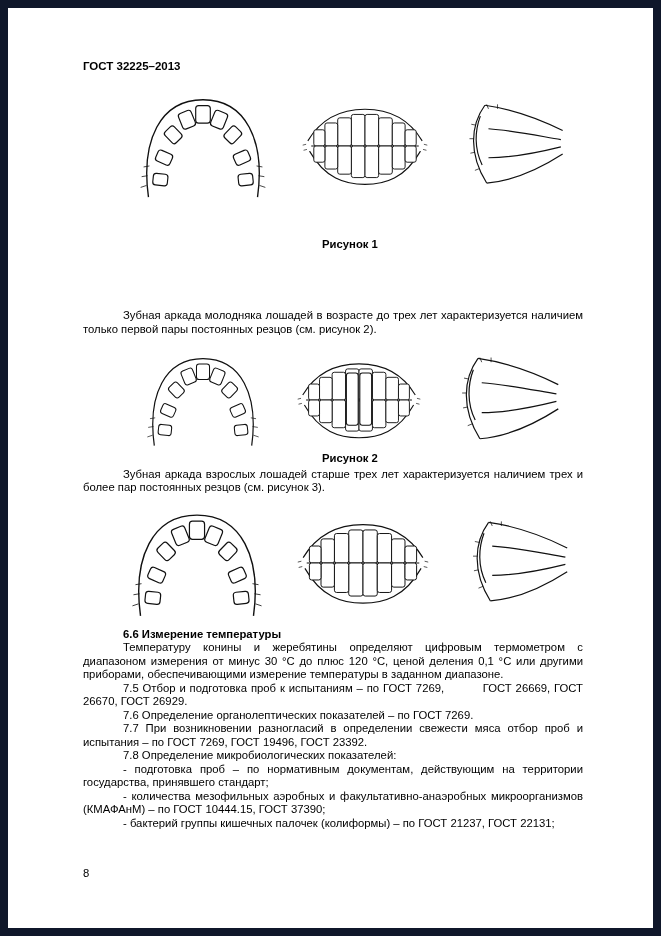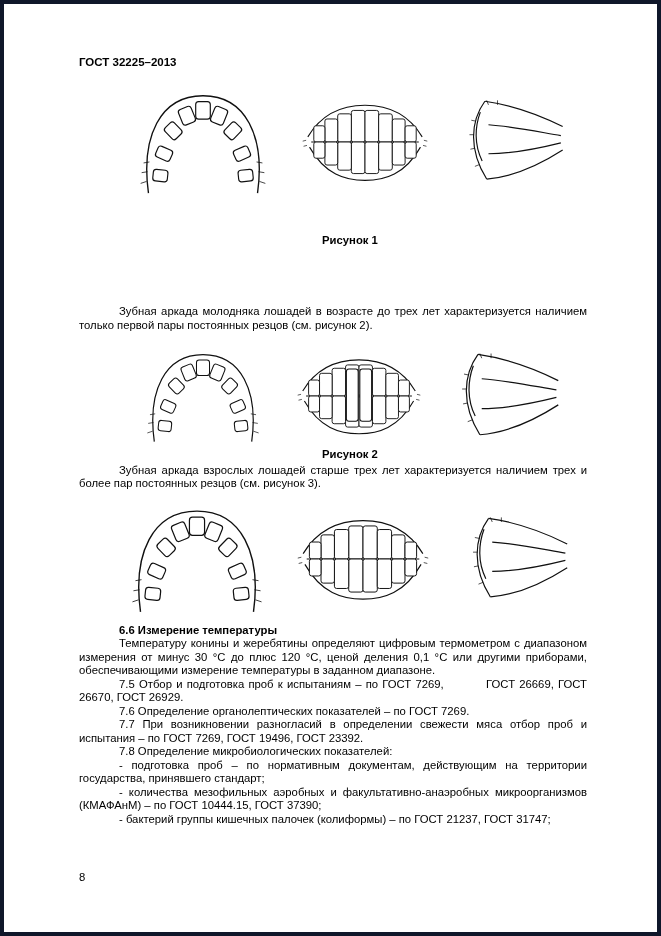--- a/index.html
+++ b/index.html
@@ -2,21 +2,21 @@
 <html><head>
 <meta charset="utf-8">
 <style>
   * { box-sizing: border-box; }
   html, body {
     margin: 0; padding: 0;
     background: #ffffff;
   }
   .page {
     width: 661px; height: 936px;
-    border: 4px solid #0f172a;
+    border: 8px solid #0f172a;
     background: #fff;
     position: relative;
     overflow: hidden;
     padding: 52px 70px 0 75px;
     font-family: "Liberation Sans", sans-serif;
     font-size: 11.3px;
     line-height: 13.5px;
     color: #000;
   }
   .doc-header { font-weight: bold; font-size: 11.5px; }
@@ -178,17 +178,17 @@
   </div>
 
   <p class="para bold s74">6.6 Измерение температуры</p>
   <p class="para">Температуру конины и жеребятины определяют цифровым термометром с диапазоном измерения от минус 30 °С до плюс 120 °С, ценой деления 0,1 °С или другими приборами, обеспечивающими измерение температуры в заданном диапазоне.</p>
   <p class="para">7.5 Отбор и подготовка проб к испытаниям – по ГОСТ 7269,&nbsp;&nbsp;&nbsp;&nbsp;&nbsp;&nbsp;&nbsp;&nbsp;&nbsp;&nbsp;ГОСТ 26669, ГОСТ 26670, ГОСТ 26929.</p>
   <p class="para">7.6 Определение органолептических показателей – по ГОСТ 7269.</p>
   <p class="para">7.7 При возникновении разногласий в определении свежести мяса отбор проб и испытания – по ГОСТ 7269, ГОСТ 19496, ГОСТ 23392.</p>
   <p class="para">7.8 Определение микробиологических показателей:</p>
   <p class="para">- подготовка проб – по нормативным документам, действующим на территории государства, принявшего стандарт;</p>
   <p class="para">- количества мезофильных аэробных и факультативно-анаэробных микроорганизмов (КМАФАнМ) – по ГОСТ 10444.15, ГОСТ 37390;</p>
-  <p class="para">- бактерий группы кишечных палочек (колиформы) – по ГОСТ 21237, ГОСТ 31747;</p>
+  <p class="para">- бактерий группы кишечных палочек (колиформы) – по ГОСТ 21237, ГОСТ 22131;</p>
 
   <div class="page-number">8</div>
 
 </div>
 
 </body></html>

